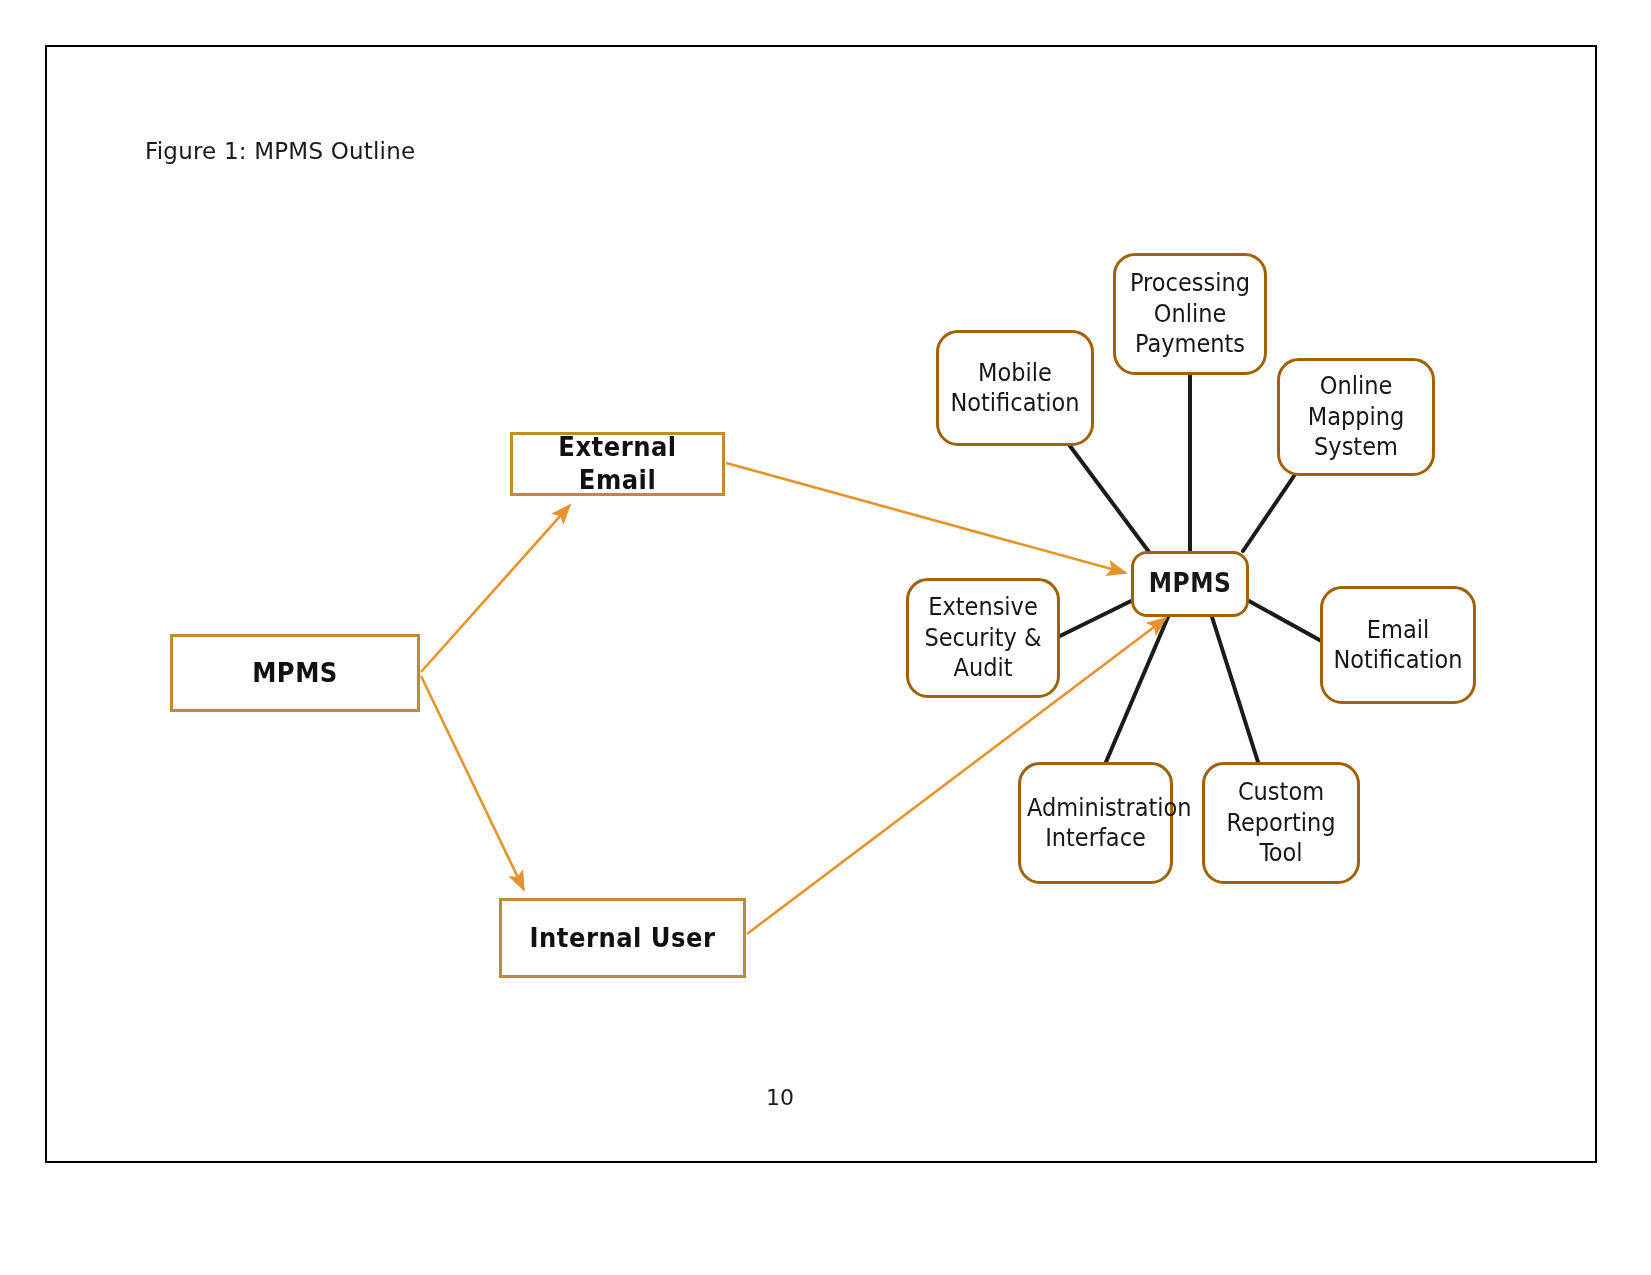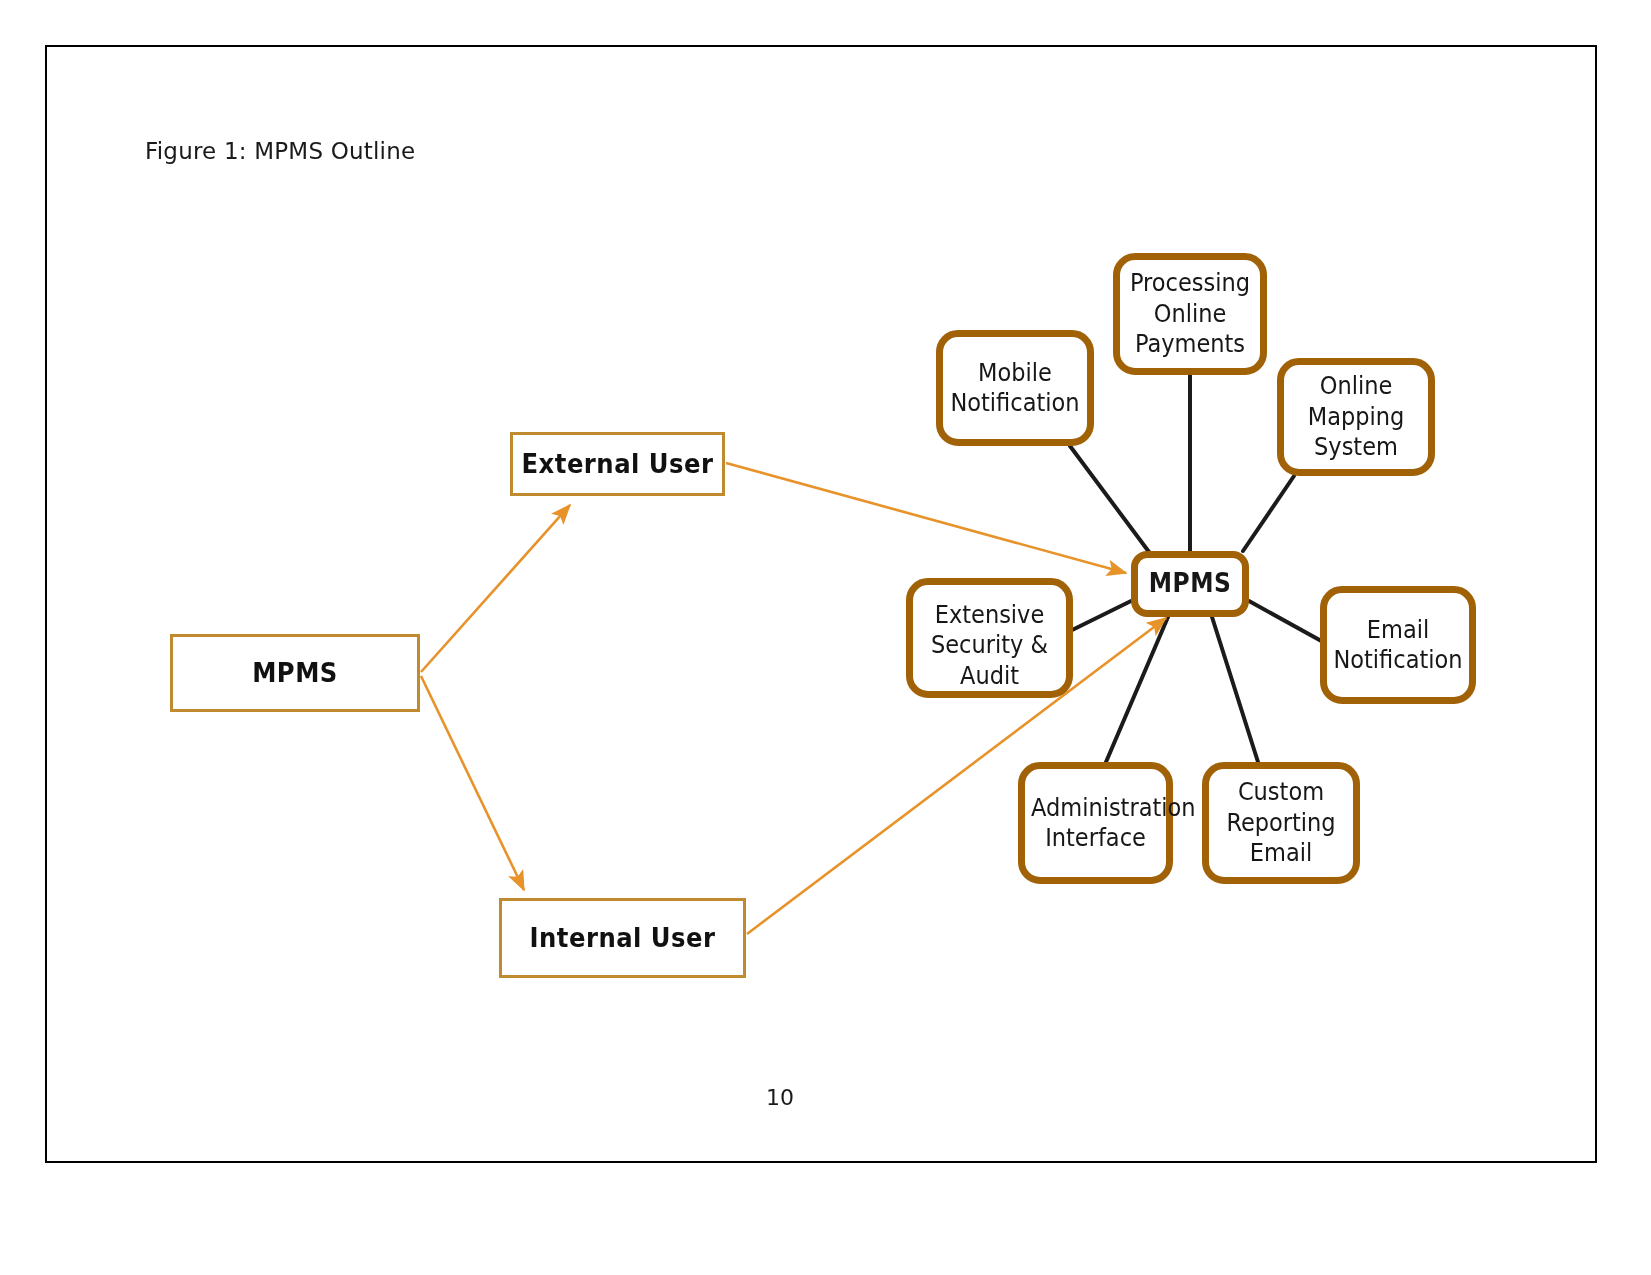--- a/index.html
+++ b/index.html
@@ -79,21 +79,21 @@
     border: 3px solid #c08a2e;
     border-radius: 0;
     font-family: "DejaVu Sans Condensed", "DejaVu Sans", sans-serif;
     font-weight: bold;
     font-size: 27px;
     color: #111111;
     letter-spacing: 0.5px;
   }
   
   .node.mind {
-    border: 7px solid #a16207;
+    border: 3px solid #a16207;
     border-radius: 22px;
     font-family: "DejaVu Sans Condensed", "DejaVu Sans", sans-serif;
     font-weight: normal;
     font-size: 25px;
     color: #171717;
   }
   .node.mind.hub {
     font-weight: bold;
     font-size: 26px;
     letter-spacing: 0.5px;
@@ -137,21 +137,21 @@
       <line x1="726" y1="463" x2="1126" y2="573" marker-end="url(#arrow-orange)"></line>
       <line x1="747" y1="934" x2="1166" y2="618" marker-end="url(#arrow-orange)"></line>
     </g>
   </svg>
 
   <div class="node flow" style="left:170px; top:634px; width:250px; height:78px;">
     <span class="node-label">MPMS</span>
   </div>
 
   <div class="node flow" style="left:510px; top:432px; width:215px; height:64px;">
-    <span class="node-label">External User</span>
+    <span class="node-label">External Email</span>
   </div>
 
   <div class="node flow" style="left:499px; top:898px; width:247px; height:80px;">
     <span class="node-label">Internal User</span>
   </div>
 
   <div class="node mind hub" style="left:1131px; top:551px; width:118px; height:66px;">
     <span class="node-label">MPMS</span>
   </div>
 
@@ -170,29 +170,29 @@
     <span class="node-label">Online
 Mapping
 System</span>
   </div>
 
   <div class="node mind" style="left:1320px; top:586px; width:156px; height:118px;">
     <span class="node-label">Email
 Notification</span>
   </div>
 
-  <div class="node mind" style="left:906px; top:578px; width:167px; height:120px;align-items:flex-end;">
+  <div class="node mind" style="left:906px; top:578px; width:154px; height:120px;">
     <span class="node-label">Extensive
 Security &amp;
 Audit</span>
   </div>
 
   <div class="node mind" style="left:1202px; top:762px; width:158px; height:122px;">
     <span class="node-label">Custom
-Reporting Email</span>
+Reporting Tool</span>
   </div>
 
   <div class="node mind" style="left:1018px; top:762px; width:155px; height:122px;">
     <span class="node-label">Administration
 Interface</span>
   </div>
 
   <div id="page-number">10</div>
 </div>
 

